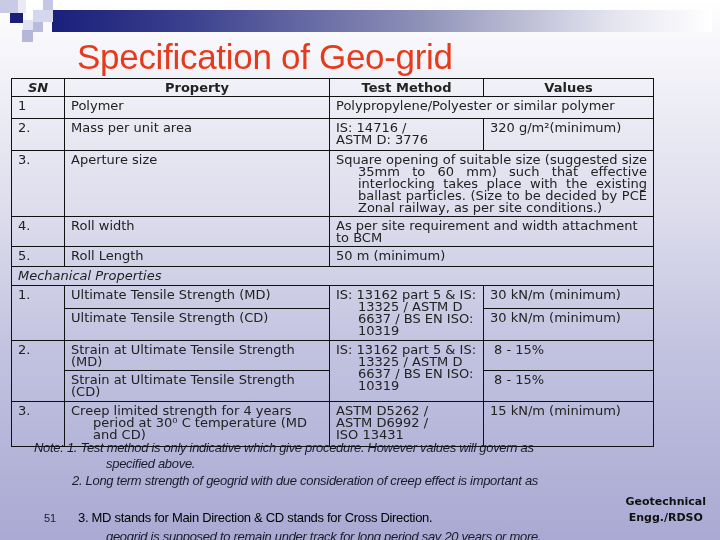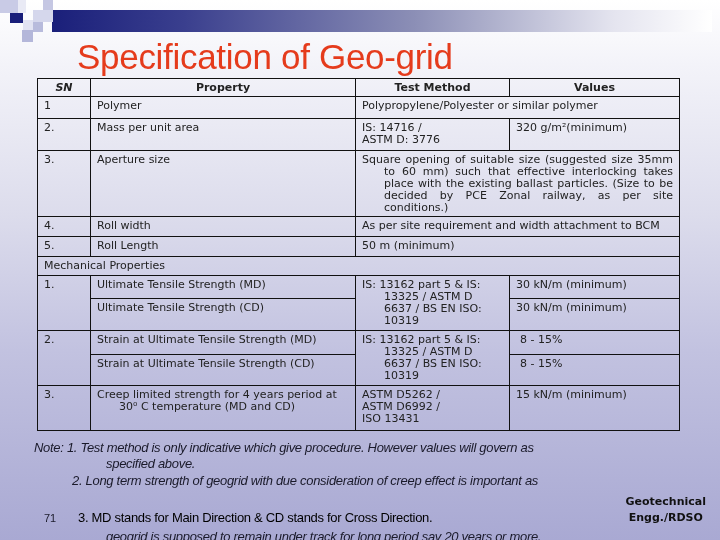--- a/index.html
+++ b/index.html
@@ -13,32 +13,32 @@
     .hbar {
       position: absolute; left: 52px; top: 10px; width: 660px; height: 22px;
       background: linear-gradient(90deg, #1a1f7a 0%, #3a3f8e 20%, #8c8fb6 55%, #e4e4ef 85%, #ffffff 100%);
     }
     .title {
       position: absolute; left: 62px; top: 18px; margin: 15px;
       font-family: "Liberation Sans", sans-serif; font-size: 35px; font-weight: normal;
       color: #e53b1c; letter-spacing: -0.3px; line-height: 48px;
     }
     table.spec {
-      position: absolute; left: 37px; top: 78px; width: 642px;
+      position: absolute; left: 11px; top: 78px; width: 642px;
       border-collapse: collapse; table-layout: fixed;
-      font-size: 11px; color: #222;
+      font-size: 13px; color: #222;
     }
     table.spec td, table.spec th {
       border: 1px solid #111; vertical-align: top; padding: 3px 6px 2px 6px;
       line-height: 12px; font-weight: normal; text-align: left;
     }
     table.spec th { font-weight: bold; text-align: center; }
     th.sn { font-style: italic; font-weight: normal; text-align: left; }
     .hang { padding-left: 28px !important; text-indent: -22px; }
-    .mech { font-weight: bold; }
+    .mech { font-style: italic; font-weight: bold; }
     .notes {
       position: absolute; left: 34px; top: 440px; width: 600px;
       font-family: "Liberation Sans", sans-serif; font-style: italic; font-size: 13px;
       color: #1a1a2a; line-height: 16px; letter-spacing: -0.3px;
     }
     .notes .l { position: absolute; white-space: nowrap; }
     .pgnum {
       position: absolute; left: 44px; top: 512px; font-family: "Liberation Sans", sans-serif;
       font-size: 11px; color: #1a1a2a;
     }
@@ -151,19 +151,19 @@
 </tbody>
   </table>
 
 <div class="notes">
   <div class="l" style="left:0;top:0;">Note:  1. Test method is only indicative which give procedure. However values will   govern as</div>
   <div class="l" style="left:72px;top:16px;">specified above.</div>
   <div class="l" style="left:38px;top:33px;">2.  Long term strength of geogrid with due consideration of creep effect is important as</div>
   <div class="l" style="left:72px;top:49px;margin-top:40px;">geogrid is supposed to remain under track for long period say 20 years or more.</div>
 </div>
 
-<div class="pgnum">71</div>
+<div class="pgnum">51</div>
 <div class="n3">3.   MD stands for Main Direction &amp; CD stands for Cross Direction.</div>
 
 <div class="footer-org">
   <div>Geotechnical</div>
   <div>Engg./RDSO</div>
 </div>
 
 </body></html>

